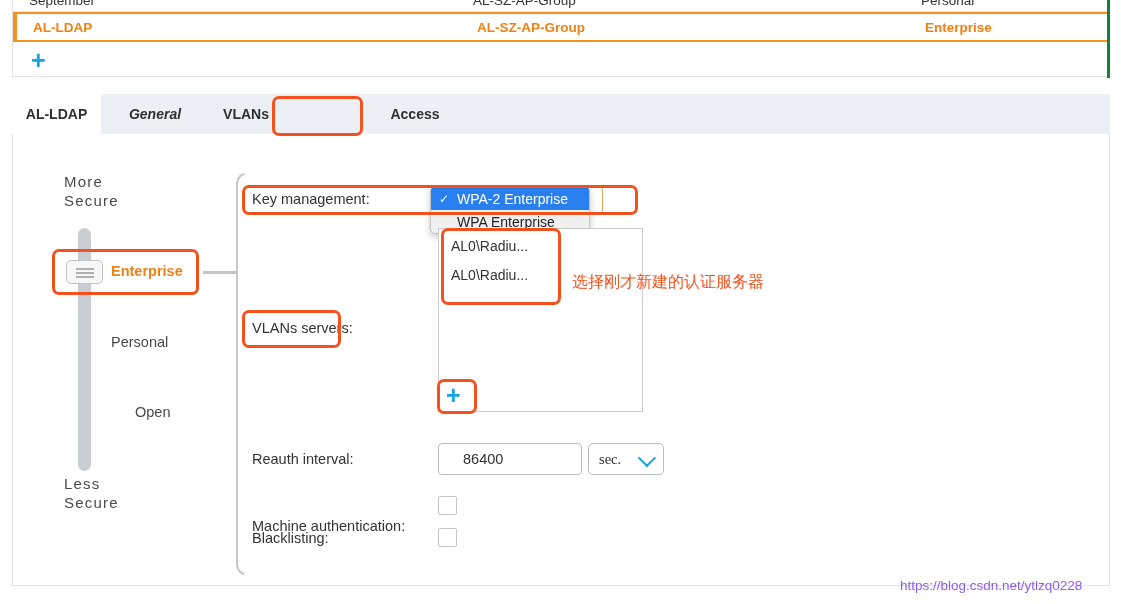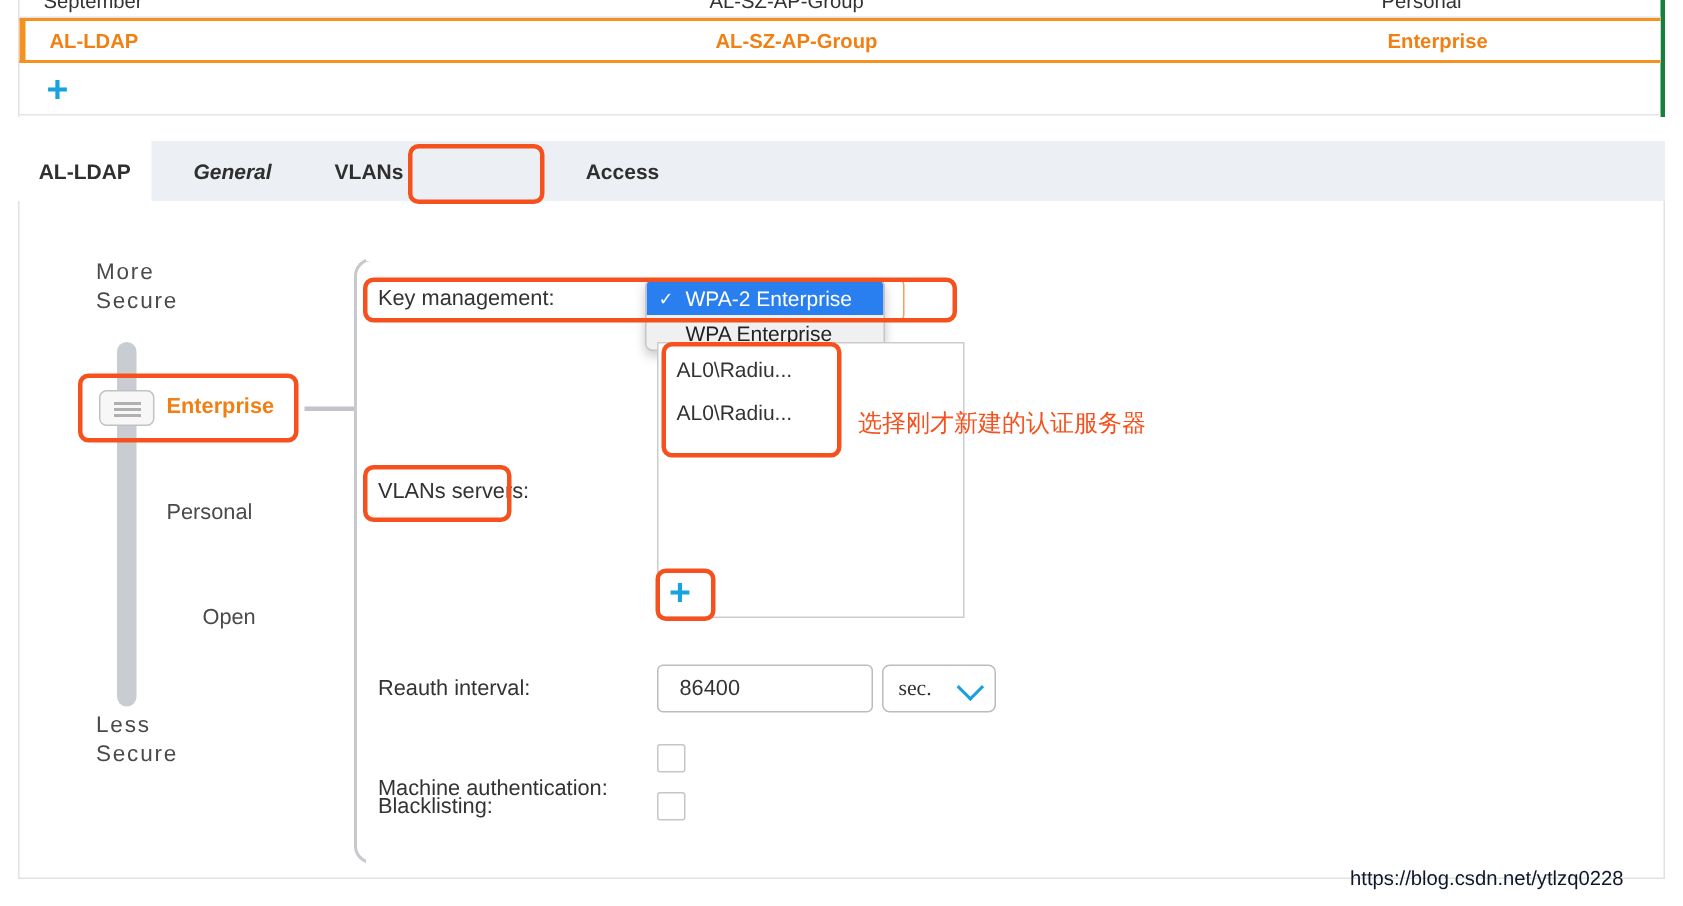--- a/index.html
+++ b/index.html
@@ -274,21 +274,21 @@
   #reauth-input {
     position: absolute;
     left: 438px; top: 443px; width: 144px; height: 32px;
     border: 1px solid #b9bcc0;
     border-radius: 4px;
     background: #ffffff;
     box-sizing: border-box;
     font-family: inherit;
     font-size: 14.5px;
     color: #333333;
-    padding: 0 14px;
+    padding: 0 24px;
     outline: none;
   }
   #reauth-unit-select {
     position: absolute;
     left: 588px; top: 443px; width: 76px; height: 32px;
     border: 1px solid #b9bcc0;
     border-radius: 5px;
     background: #ffffff;
     box-sizing: border-box;
     display: flex;
@@ -341,21 +341,21 @@
     font-size: 16px;
     color: #f4511e;
     font-family: "DejaVu Sans", "Liberation Sans", sans-serif;
     white-space: nowrap;
   }
 
   #watermark {
     position: absolute;
     left: 900px; top: 578px;
     font-size: 13.5px;
-    color: #0f172a;
+    color: #8b5cf6;
     white-space: nowrap;
   }
 </style>
 </head>
 <body>
 
 <div id="table-panel">
 
   <div class="tbl-row" id="row-partial">
     <div class="cell c1">September</div>

